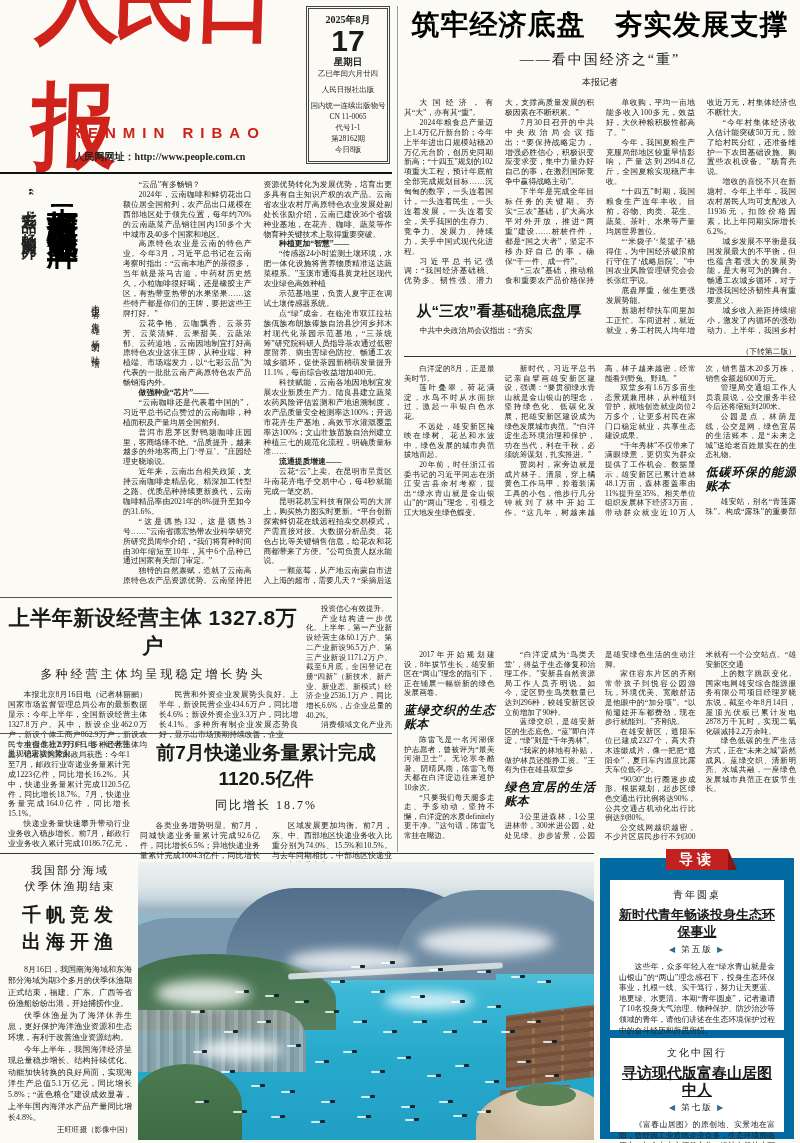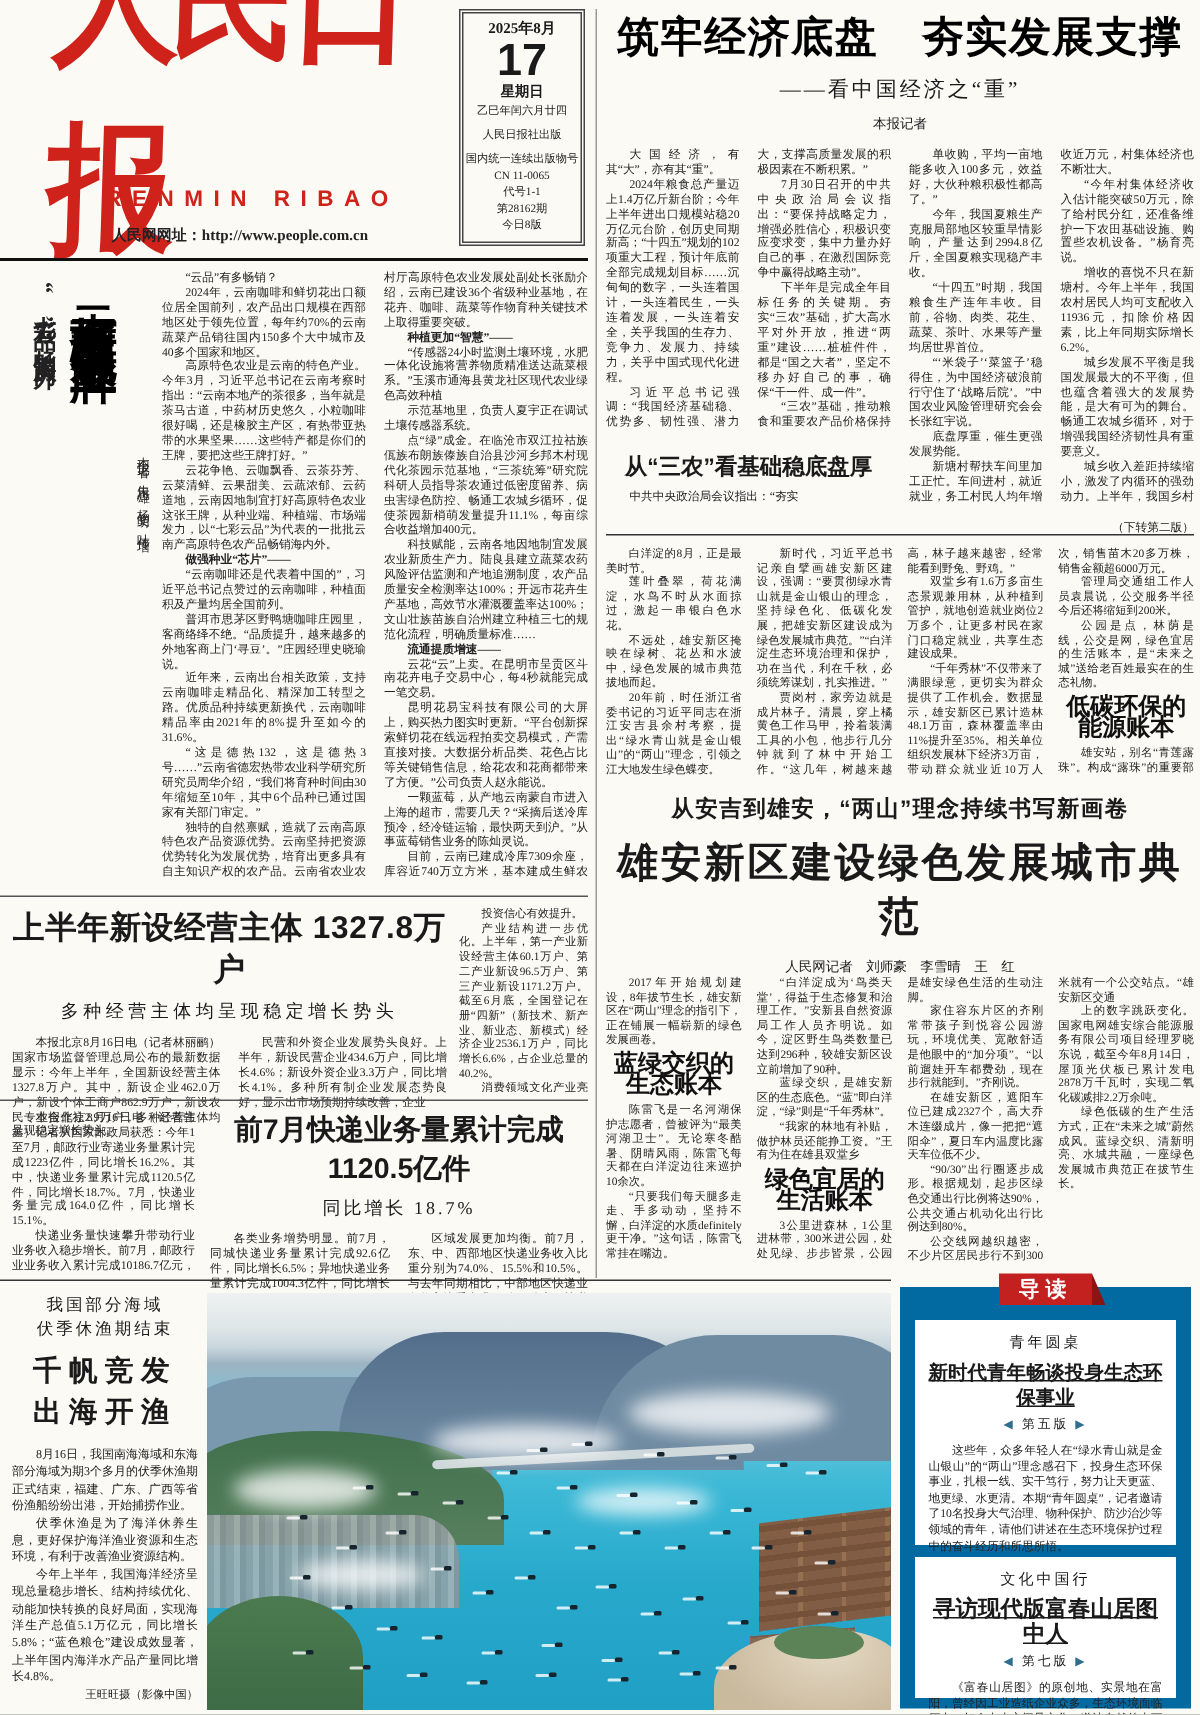--- a/index.html
+++ b/index.html
@@ -3,22 +3,22 @@
 <meta charset="utf-8">
 <style>
   html,body{margin:0;padding:0;background:#9a9a9a;}
   .page{position:relative;width:800px;height:1143px;margin:0 auto;background:#fbfaf5;
         font-family:"Liberation Serif","DejaVu Serif",serif;color:#1a1a1a;overflow:hidden;}
 
   
   .bodytext{font-size:7.8px;line-height:9.9px;text-align:justify;color:#222;}
   .bodytext p{margin:0;text-indent:2em;}
   .bodytext p.inhead{font-weight:bold;}
-  .bodytext h4.colhead{margin:5px 0 4px;font-size:16px;line-height:14px;text-align:center;text-indent:0;
-        font-family:"Liberation Sans","DejaVu Sans",sans-serif;font-weight:700;color:#111;}
+  .bodytext h4.colhead{margin:5px 0 4px;font-size:12px;line-height:14px;text-indent:0;
+        font-family:"Liberation Sans","DejaVu Sans",sans-serif;font-weight:700;color:#111;font-style:italic;}
   .cols2{column-count:2;column-gap:12px;column-fill:auto;overflow:hidden;}
   .cols4{column-count:4;column-gap:10px;column-fill:auto;overflow:hidden;}
 
   
   .rule{position:absolute;background:#555;height:1px;}
   .rule-thick{position:absolute;background:#111;height:2px;}
   .vdiv{position:absolute;width:1px;background:#999;}
 
   
   .logo{position:absolute;left:34px;top:4px;width:268px;height:118px;display:flex;align-items:center;justify-content:center;
@@ -58,21 +58,21 @@
   .xa-by{font-size:9px;margin-top:9px;}
   .xa-lower{position:absolute;left:404px;top:650px;width:392px;height:196px;font-size:7.6px;line-height:9.6px;}
 
   
   .yn{position:absolute;left:8px;top:180px;width:384px;height:412px;display:flex;}
   .vert{writing-mode:vertical-rl;}
   .yn-kicker{width:30px;font-size:15px;letter-spacing:3px;padding-top:8px;font-weight:bold;color:#222;}
   .yn-hl{width:46px;font-family:"Liberation Sans","DejaVu Sans",sans-serif;font-weight:900;font-size:31px;
         letter-spacing:3px;line-height:44px;color:#000;}
   .yn-by{width:18px;font-size:8.5px;letter-spacing:2px;padding-top:118px;color:#222;}
-  .yn-body{flex:1;margin-left:6px;height:410px;}
+  .yn-body{flex:1;margin-left:21px;height:410px;}
 
   
   .biz{position:absolute;left:8px;top:604px;width:384px;height:124px;display:flex;}
   .biz-left{width:290px;}
   .biz-hl{font-family:"Liberation Sans",sans-serif;font-weight:900;font-size:21px;text-align:center;letter-spacing:0.5px;}
   .biz-deck{text-align:center;font-size:12px;margin-top:6px;letter-spacing:3px;}
   .biz-left .cols2{height:72px;margin-top:7px;}
   .biz-right{width:86px;margin-left:8px;height:124px;overflow:hidden;font-size:7.5px;line-height:9.7px;}
 
   
@@ -231,25 +231,20 @@
       <p>20年前，时任浙江省委书记的习近平同志在浙江安吉县余村考察，提出“绿水青山就是金山银山”的“两山”理念，引领之江大地发生绿色蝶变。</p>
       <p>新时代，习近平总书记亲自擘画雄安新区建设，强调：“要贯彻绿水青山就是金山银山的理念，坚持绿色化、低碳化发展，把雄安新区建设成为绿色发展城市典范。”“白洋淀生态环境治理和保护，功在当代，利在千秋，必须统筹谋划，扎实推进。”</p>
       <p>贾岗村，家旁边就是成片林子。清晨，穿上橘黄色工作马甲，拎着装满工具的小包，他步行几分钟就到了林中开始工作。“这几年，树越来越高，林子越来越密，经常能看到野兔、野鸡。”</p>
       <p>双堂乡有1.6万多亩生态景观兼用林，从种植到管护，就地创造就业岗位2万多个，让更多村民在家门口稳定就业，共享生态建设成果。</p>
       <p>“千年秀林”不仅带来了满眼绿意，更切实为群众提供了工作机会。数据显示，雄安新区已累计造林48.1万亩，森林覆盖率由11%提升至35%。相关单位组织发展林下经济3万亩，带动群众就业近10万人次，销售苗木20多万株，销售金额超6000万元。</p>
       <p>管理局交通组工作人员袁晨说，公交服务半径今后还将缩短到200米。</p>
       <p>公园是点，林荫是线，公交是网，绿色宜居的生活账本，是“未来之城”送给老百姓最实在的生态礼物。</p>
       <h4 class="colhead">低碳环保的能源账本</h4>
       <p>雄安站，别名“青莲露珠”。构成“露珠”的重要部分，是铺在屋顶的1.7万余块光伏板。</p>
     </div>
-  <div class="xa-headblock">
-    <div class="xa-kicker">从安吉到雄安，“两山”理念持续书写新画卷</div>
-    <div class="xa-hl">雄安新区建设绿色发展城市典范</div>
-    <div class="xa-by">人民网记者　刘师豪　李雪晴　王　红</div>
-  </div>
   <div class="xa-lower bodytext cols4">
       <p>2017年开始规划建设，8年拔节生长，雄安新区在“两山”理念的指引下，正在铺展一幅崭新的绿色发展画卷。</p>
       <h4 class="colhead">蓝绿交织的生态账本</h4>
       <p>陈雷飞是一名河湖保护志愿者，曾被评为“最美河湖卫士”。无论寒冬酷暑、阴晴风雨，陈雷飞每天都在白洋淀边往来巡护10余次。</p>
       <p>“只要我们每天腿多走走、手多动动，坚持不懈，白洋淀的水质definitely更干净。”这句话，陈雷飞常挂在嘴边。</p>
       <p>“白洋淀成为‘鸟类天堂’，得益于生态修复和治理工作。”安新县自然资源局工作人员齐明说。如今，淀区野生鸟类数量已达到296种，较雄安新区设立前增加了90种。</p>
       <p>蓝绿交织，是雄安新区的生态底色。“蓝”即白洋淀，“绿”则是“千年秀林”。</p>
       <p>“我家的林地有补贴，做护林员还能挣工资。”王有为住在雄县双堂乡</p>
       <h4 class="colhead">绿色宜居的生活账本</h4>
       <p>3公里进森林，1公里进林带，300米进公园，处处见绿、步步皆景，公园是雄安绿色生活的生动注脚。</p>

